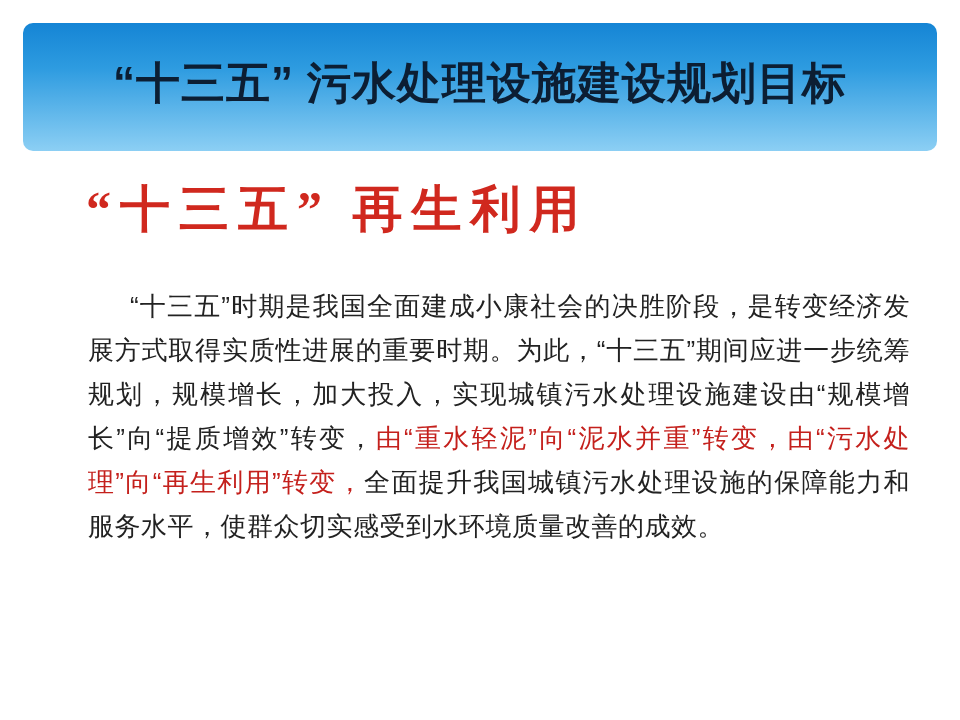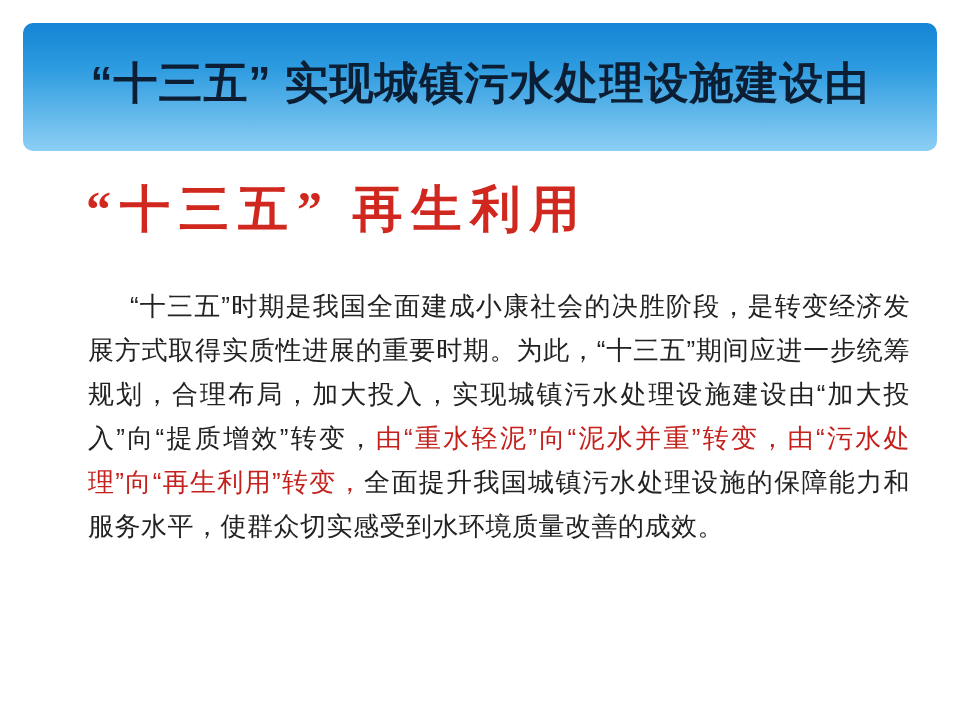--- a/index.html
+++ b/index.html
@@ -66,20 +66,20 @@
   }
   .seg-black { color: #222222; }
   .seg-red   { color: #c4201c; }
 </style>
 </head>
 <body>
 
 <div class="slide">
 
   <div class="banner">
-    <div class="banner-title">“十三五” 实现城镇污水处理设施建设由</div>
+    <div class="banner-title">“十三五” 污水处理设施建设规划目标</div>
   </div>
 
   <div class="section-heading">“十三五” 再生利用</div>
 
-  <p class="body-paragraph"><span class="seg-black">“十三五”时期是我国全面建成小康社会的决胜阶段，是转变经济发展方式取得实质性进展的重要时期。为此，“十三五”期间应进一步统筹规划，合理布局，加大投入，实现城镇污水处理设施建设由“加大投入”向“提质增效”转变，</span><span class="seg-red">由“重水轻泥”向“泥水并重”转变，由“污水处理”向“再生利用”转变，</span><span class="seg-black">全面提升我国城镇污水处理设施的保障能力和服务水平，使群众切实感受到水环境质量改善的成效。</span></p>
+  <p class="body-paragraph"><span class="seg-black">“十三五”时期是我国全面建成小康社会的决胜阶段，是转变经济发展方式取得实质性进展的重要时期。为此，“十三五”期间应进一步统筹规划，规模增长，加大投入，实现城镇污水处理设施建设由“规模增长”向“提质增效”转变，</span><span class="seg-red">由“重水轻泥”向“泥水并重”转变，由“污水处理”向“再生利用”转变，</span><span class="seg-black">全面提升我国城镇污水处理设施的保障能力和服务水平，使群众切实感受到水环境质量改善的成效。</span></p>
 
 </div>
 
 </body></html>

